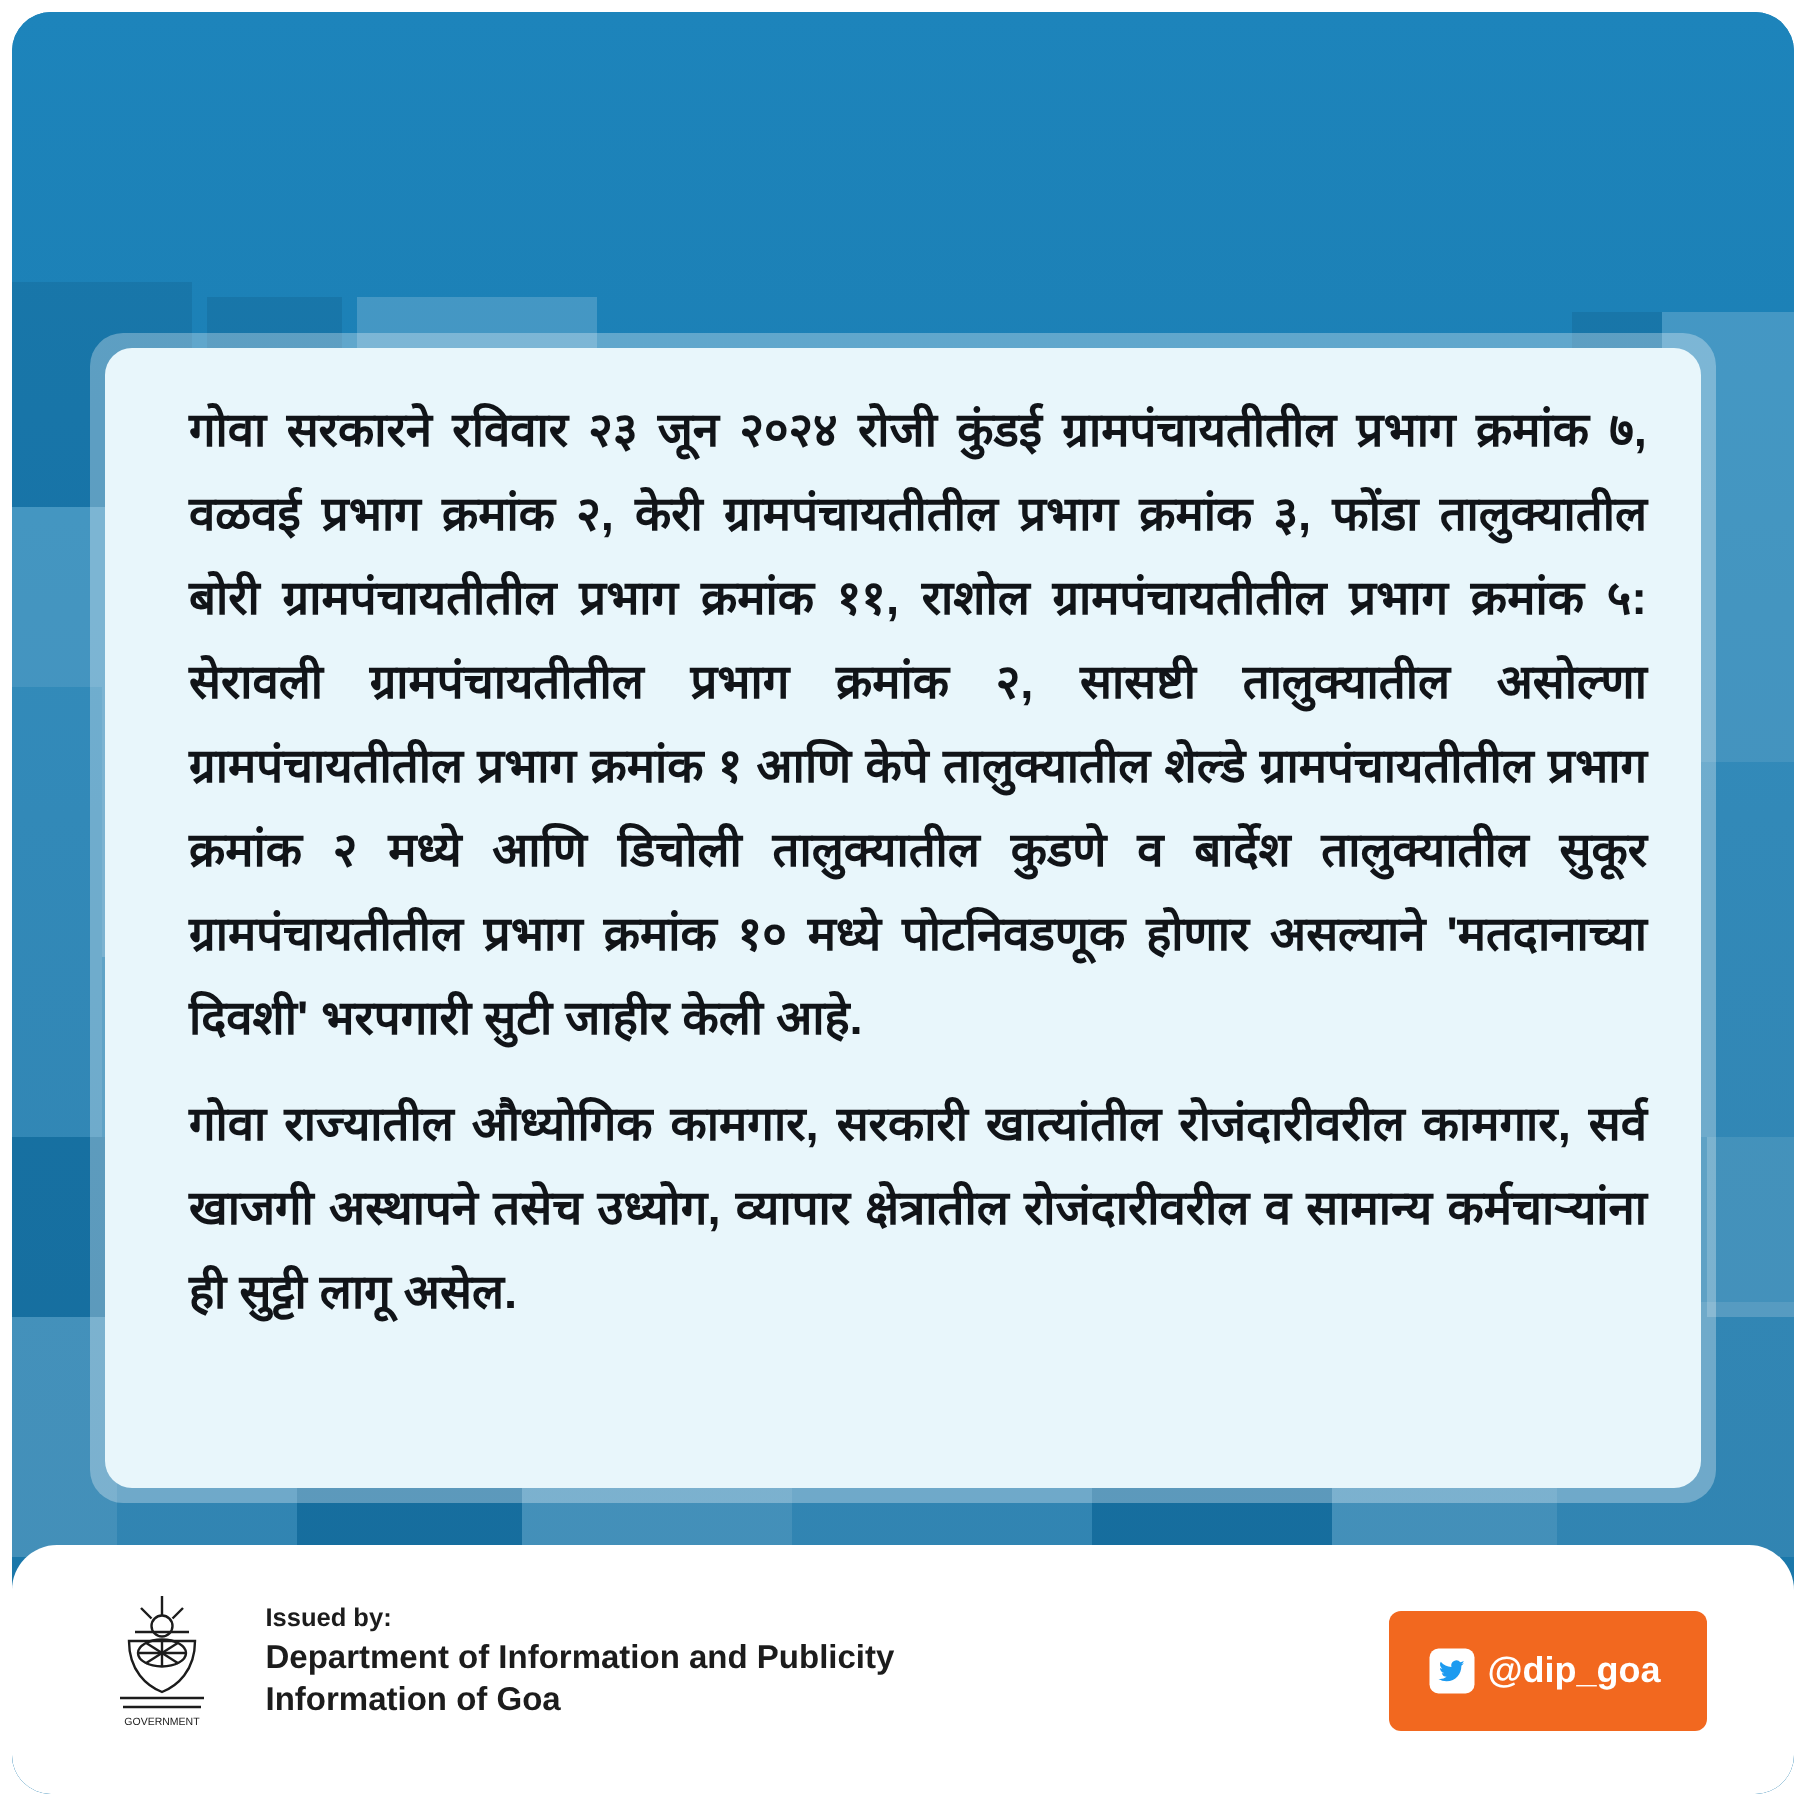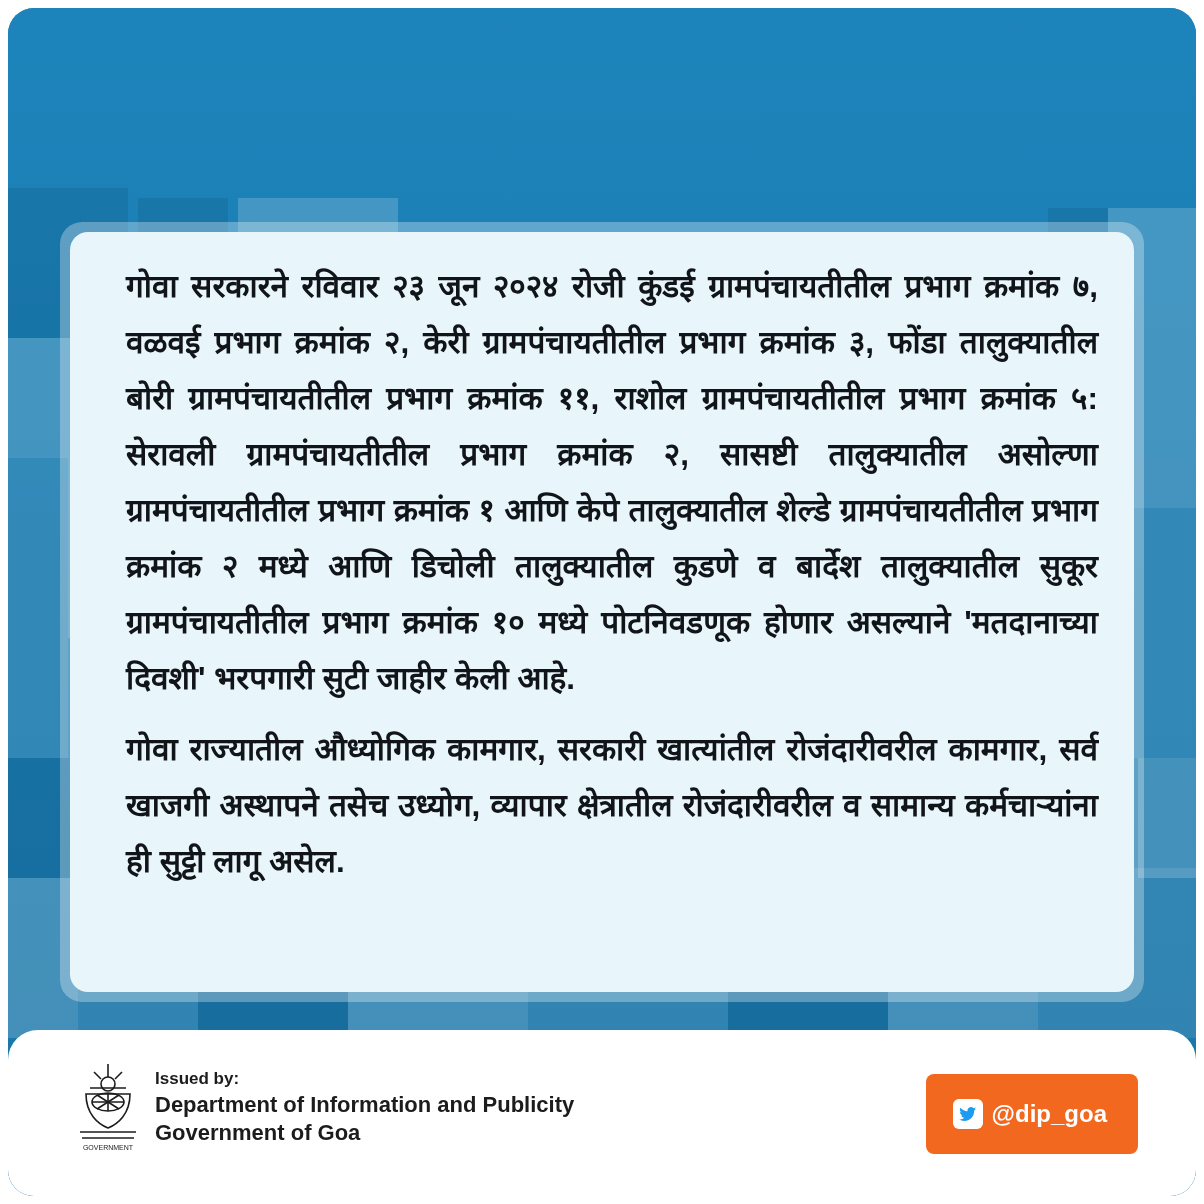--- a/index.html
+++ b/index.html
@@ -115,21 +115,21 @@
     background: #ffffff;
     border-top-left-radius: 30px;
     border-top-right-radius: 30px;
   }
   .issued-wrap {
     position: absolute;
     left: 62px;
     top: 28px;
     display: flex;
     align-items: center;
-    gap: 9px;
+    gap: 31px;
   }
   .emblem {
     width: 76px;
     height: 100px;
     position: relative;
   }
   .issued-text {
     font-family: "Liberation Sans", "DejaVu Sans", sans-serif;
     color: #1c1c1c;
   }
@@ -243,21 +243,21 @@
               <path d="M49 37 L27 51"></path>
               <path d="M10 74 L66 74"></path>
               <path d="M12 80 L64 80"></path>
             </g>
             <text x="38" y="92" font-size="7" text-anchor="middle" fill="#1c1c1c" font-family="Liberation Sans, sans-serif">GOVERNMENT</text>
           </svg>
         </div>
         <div class="issued-text">
           <div class="issued-by">Issued by:</div>
           <div class="dept">Department of Information and Publicity</div>
-          <div class="govt">Government of Goa</div>
+          <div class="govt">Information of Goa</div>
         </div>
       </div>
 
       <div class="social">
         <div class="social-item">
           <span class="badge">
             <svg width="20" height="18" viewBox="0 0 24 24" aria-hidden="true">
               <path fill="#1d9bf0" d="M23 4.9c-.8.4-1.7.6-2.6.8 1-.6 1.7-1.5 2-2.6-.9.5-1.9.9-3 1.1a4.6 4.6 0 0 0-7.9 4.2A13 13 0 0 1 2 3.7a4.6 4.6 0 0 0 1.4 6.2c-.8 0-1.5-.2-2.1-.6 0 2.2 1.6 4.1 3.7 4.5-.7.2-1.4.2-2.1.1a4.6 4.6 0 0 0 4.3 3.2A9.3 9.3 0 0 1 0 19.1a13 13 0 0 0 7.1 2.1c8.5 0 13.2-7.1 13.2-13.2v-.6c.9-.7 1.7-1.5 2.3-2.5z"></path>
             </svg>
           </span>

